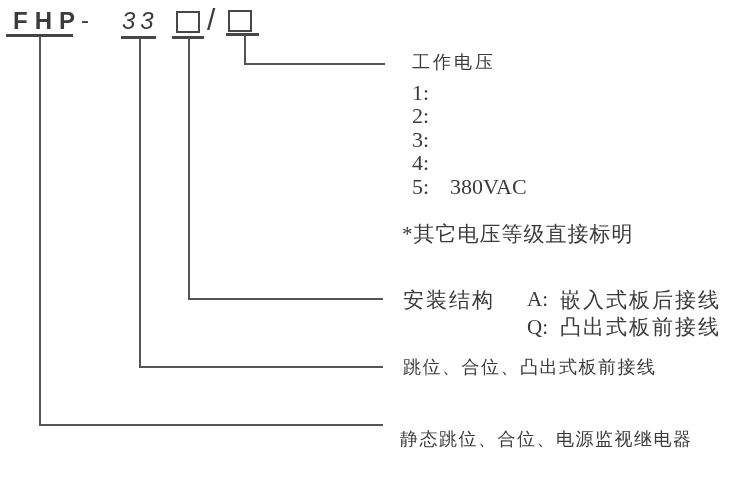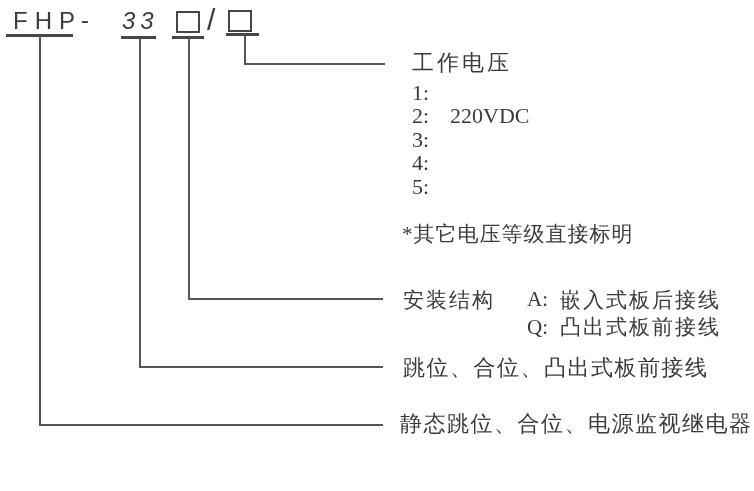--- a/index.html
+++ b/index.html
@@ -19,21 +19,21 @@
   .abs { position: absolute; }
 
   
   .code-text {
     font-family: "Liberation Sans", "DejaVu Sans", sans-serif;
     font-size: 24px;
     line-height: 24px;
     color: #3c3c3c;
     white-space: nowrap;
   }
-  .code-prefix { letter-spacing: 7px; }
+  .code-prefix { letter-spacing: 7px; font-weight: bold; }
   .code-series { letter-spacing: 5px; }
   .code-slash  { font-size: 30px; line-height: 30px; }
   .code-box {
     box-sizing: border-box;
     width: 24px;
     height: 22px;
     border: 2.5px solid #474747;
     background: #ffffff;
   }
   .underline {
@@ -42,21 +42,21 @@
   }
 
   
   .leader {
     border-left: 2px solid #555555;
     border-bottom: 2px solid #555555;
   }
 
   
   .cjk {
-    font-size: 22px;
+    font-size: 18px;
     line-height: 23px;
     letter-spacing: 1.5px;
     white-space: nowrap;
   }
   .v-title { letter-spacing: 3px; }
   .v-row {
     display: flex;
     height: 23.5px;
     align-items: center;
     font-size: 22px;
@@ -101,45 +101,45 @@
   <div class="abs leader" style="left:39px;  top:36px; width:342px; height:388px;"></div>
 
   <div class="abs cjk v-title" style="left:412px; top:51px;">工作电压</div>
 
   <div class="abs" style="left:412px; top:81px;">
     <div class="v-row">
       <span class="v-key">1:</span>
     </div>
     <div class="v-row">
       <span class="v-key">2:</span>
-      <span>220VDC</span>
     </div>
     <div class="v-row">
       <span class="v-key">3:</span>
     </div>
     <div class="v-row">
       <span class="v-key">4:</span>
     </div>
     <div class="v-row">
       <span class="v-key">5:</span>
+      <span>380VAC</span>
     </div>
   </div>
 
   <div class="abs" style="left:403px; top:286px;">
     <div class="m-row">
       <span class="m-label">安装结构</span>
       <span class="m-key">A:</span>
       <span class="m-value">嵌入式板后接线</span>
     </div>
     <div class="m-row">
       <span class="m-label"></span>
       <span class="m-key">Q:</span>
       <span class="m-value">凸出式板前接线</span>
     </div>
   </div>
 
   <div class="abs note" style="left:402px; top:220px;">*其它电压等级直接标明</div>
 
   <div class="abs cjk" style="left:403px; top:356px;">跳位、合位、凸出式板前接线</div>
 
-  <div class="abs cjk" style="left:400px; top:412px;">静态跳位、合位、电源监视继电器</div>
+  <div class="abs cjk" style="left:400px; top:428px;">静态跳位、合位、电源监视继电器</div>
 
 </div>
 
 </body></html>

